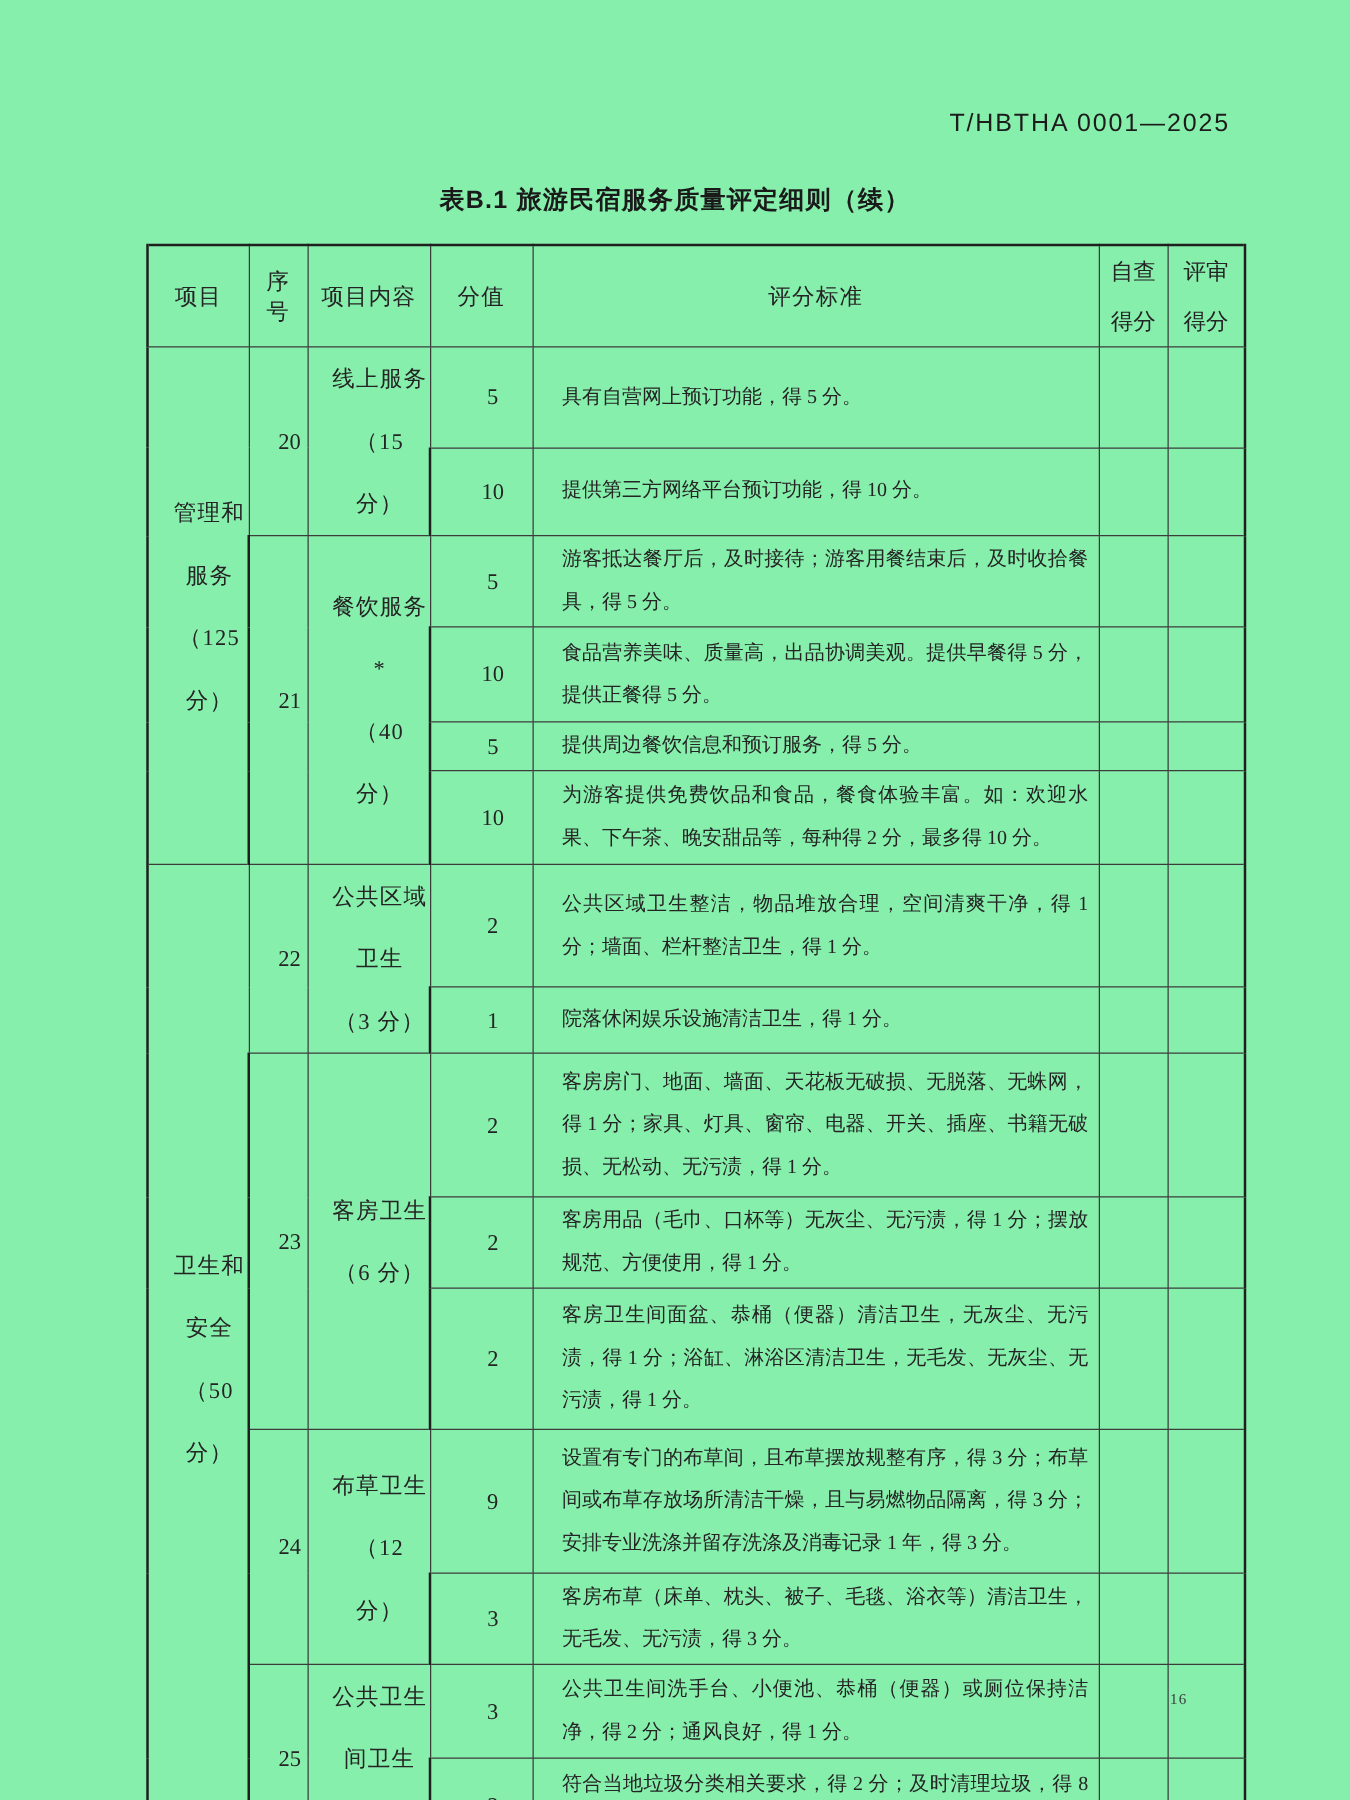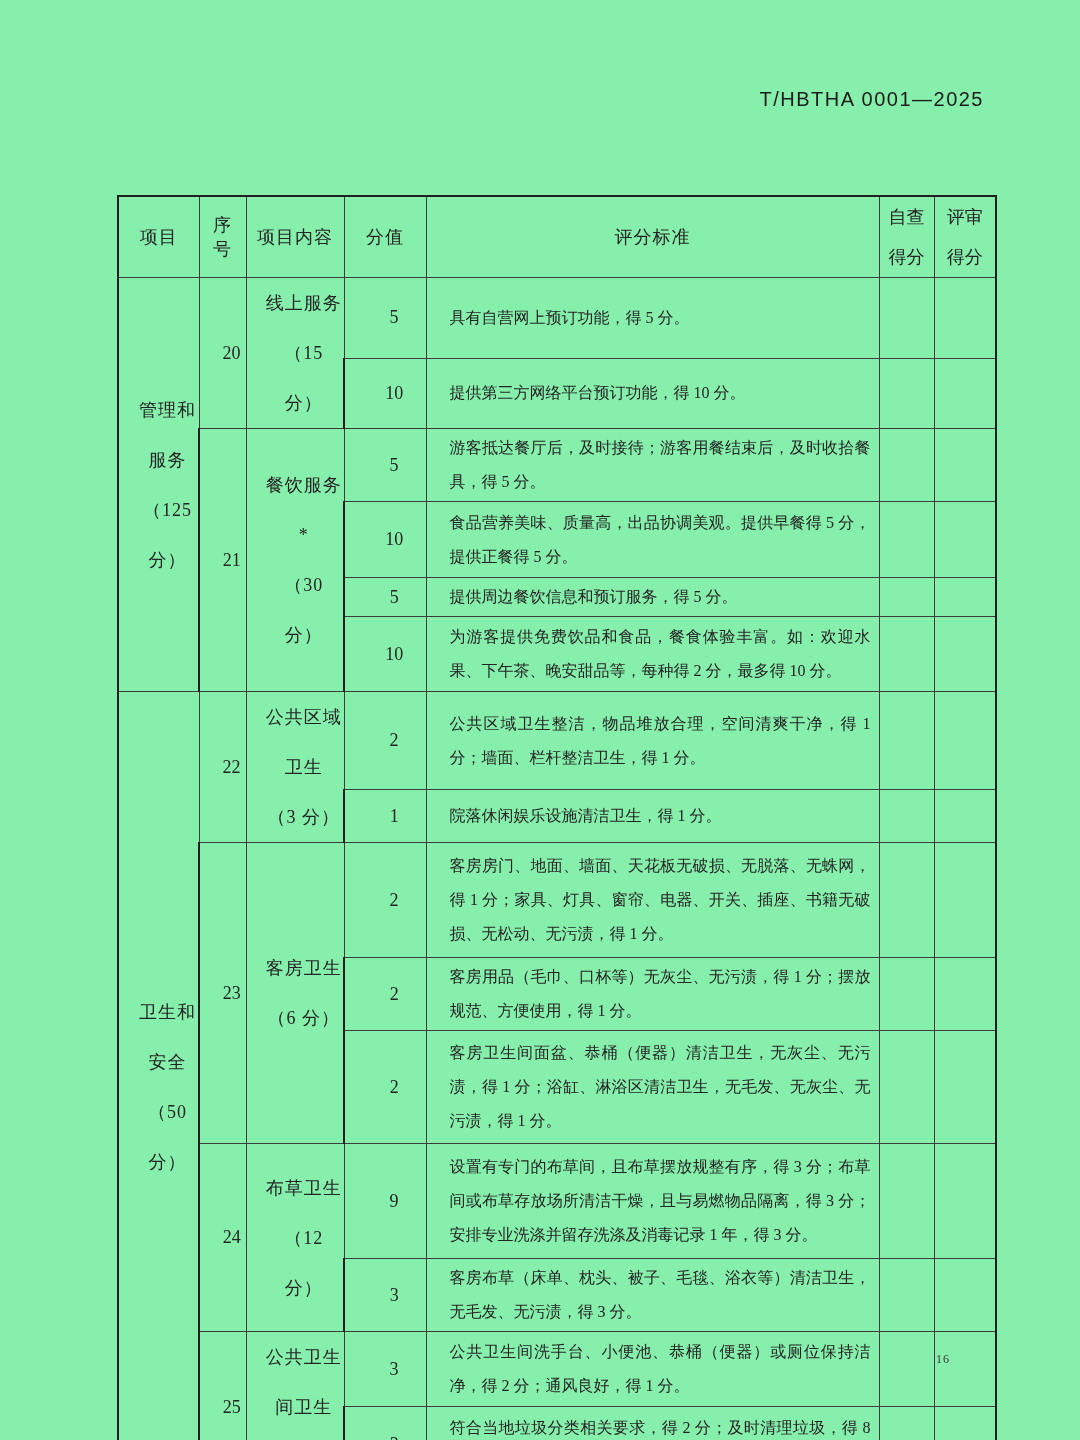--- a/index.html
+++ b/index.html
@@ -63,20 +63,21 @@
     position:absolute; top:1352px; left:936px;
     font-size:12px; color:#3a3a3a; letter-spacing:1px;
   }
 </style>
 </head>
 <body>
 
 <div class="page" data-name="document-page">
 
   <div class="doc-code" data-name="doc-code">T/HBTHA 0001—2025</div>
+  <div class="table-title" data-name="table-title">表B.1  旅游民宿服务质量评定细则（续）</div>
 
   <table class="assessment" data-name="assessment-table">
     <colgroup>
       <col style="width:81px">
         <col style="width:47px">
         <col style="width:98px">
       <col style="width:82px">
         <col style="width:453px">
         <col style="width:55px">
         <col style="width:62px">
@@ -111,21 +112,21 @@
       </tr>
       <tr class="h31" data-name="table-row">
         <td class="score-cell" data-name="score-cell">10</td>
         <td class="criteria-cell" data-name="criteria-cell">提供第三方网络平台预订功能，得 10 分。</td>
         <td class="self-cell" data-name="self-score-cell"></td>
         <td class="review-cell" data-name="review-score-cell"></td>
       </tr>
       <tr class="h68" data-name="table-row">
         <td class="seq-cell" rowspan="4" data-name="seq-cell">21</td>
         <td class="content-cell" rowspan="4" data-name="content-cell">餐饮服务*
-（30 分）</td>
+（40 分）</td>
         <td class="score-cell" data-name="score-cell">5</td>
         <td class="criteria-cell" data-name="criteria-cell">游客抵达餐厅后，及时接待；游客用餐结束后，及时收拾餐具，得 5 分。</td>
         <td class="self-cell" data-name="self-score-cell"></td>
         <td class="review-cell" data-name="review-score-cell"></td>
       </tr>
       <tr class="h76" data-name="table-row">
         <td class="score-cell" data-name="score-cell">10</td>
         <td class="criteria-cell" data-name="criteria-cell">食品营养美味、质量高，出品协调美观。提供早餐得 5 分，提供正餐得 5 分。</td>
         <td class="self-cell" data-name="self-score-cell"></td>
         <td class="review-cell" data-name="review-score-cell"></td>

